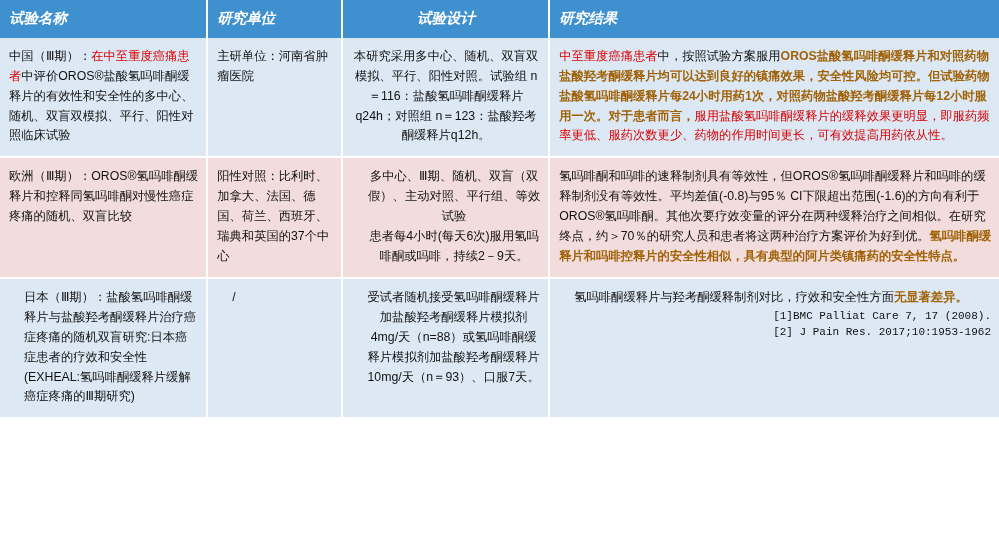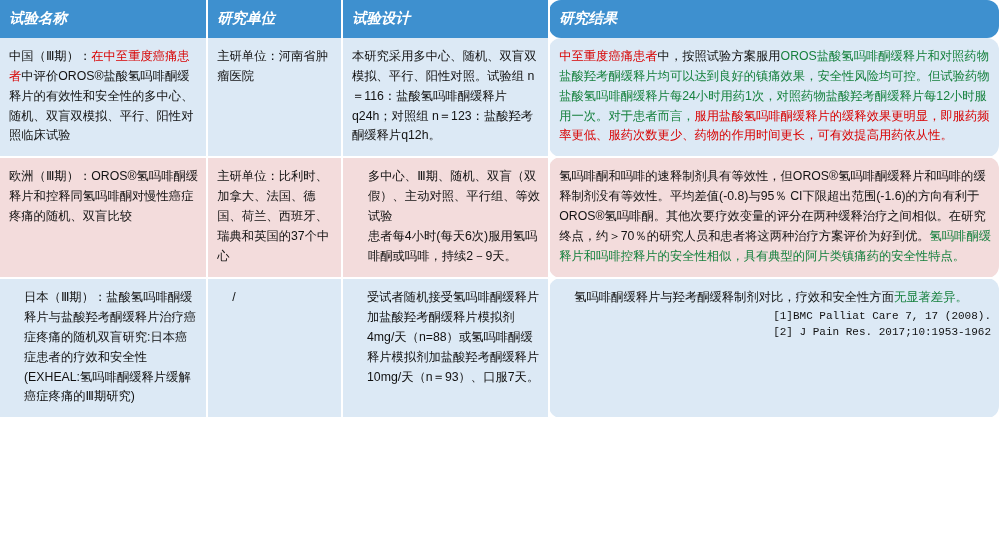--- a/index.html
+++ b/index.html
@@ -32,37 +32,37 @@
     padding: 8px 8px 9px 9px;
     border-right: 2px solid #ffffff;
     height: 26px;
     line-height: 1.3;
     font-style: italic;
   }
   thead th:last-child { border-right: none; }
 
   .col1 { width: 200px; }
   .col2 { width: 130px; }
-  .col3 { width: 200px; }
-  .col4 { width: 434px; border-radius: 12px; }
+  .col3 { width: 200px; text-align: center; }
+  .col4 { width: 434px; }
 
   tbody td {
     font-size: 12.3px;
     line-height: 1.62;
     color: #111111;
     border-right: 2px solid #ffffff;
     border-bottom: 2px solid #ffffff;
   }
   tbody td:last-child { border-right: none; }
 
   .row-a td { background: #DCE9F5; }
   .row-b td { background: #F3DCDC; }
   .row-c td { background: #DCE9F5; padding-left: 24px; }
 
-  .red { color: #15803d; }
+  .red { color: #a16207; font-weight: bold; }
   .redbold { color: #D80000; }
 
   .refs {
     font-size: 11px;
     line-height: 1.5;
     text-align: right;
     color: #111111;
     font-family: Liberation Mono, monospace;
   }
   .refs div { white-space: nowrap; }
@@ -87,21 +87,21 @@
       </td>
       <td class="col2">主研单位：河南省肿瘤医院</td>
       <td class="col3">本研究采用多中心、随机、双盲双模拟、平行、阳性对照。试验组 n＝116：盐酸氢吗啡酮缓释片q24h；对照组 n＝123：盐酸羟考酮缓释片q12h。</td>
       <td class="col4">
         <span class="redbold">中至重度癌痛患者</span><span>中，按照试验方案服用</span><span class="red">OROS盐酸氢吗啡酮缓释片和对照药物盐酸羟考酮缓释片均可以达到良好的镇痛效果，安全性风险均可控。但试验药物盐酸氢吗啡酮缓释片每24小时用药1次，对照药物盐酸羟考酮缓释片每12小时服用一次。对于患者而言，</span><span class="redbold">服用盐酸氢吗啡酮缓释片的缓释效果更明显，即服药频率更低、服药次数更少、药物的作用时间更长，可有效提高用药依从性。</span>
       </td>
     </tr>
 
     <tr class="row-b">
       <td class="col1">欧洲（Ⅲ期）：OROS®氢吗啡酮缓释片和控释同氢吗啡酮对慢性癌症疼痛的随机、双盲比较</td>
-      <td class="col2">主研单位：比利时、加拿大、法国、德国、荷兰、西班牙、瑞典和英国的37个中心</td>
+      <td class="col2">阳性对照：比利时、加拿大、法国、德国、荷兰、西班牙、瑞典和英国的37个中心</td>
       <td class="col3" style="white-space: pre-line; padding-left: 25px;">多中心、Ⅲ期、随机、双盲（双假）、主动对照、平行组、等效试验
 患者每4小时(每天6次)服用氢吗啡酮或吗啡，持续2－9天。</td>
       <td class="col4">
         <span>氢吗啡酮和吗啡的速释制剂具有等效性，但OROS®氢吗啡酮缓释片和吗啡的缓释制剂没有等效性。平均差值(-0.8)与95％ CI下限超出范围(-1.6)的方向有利于OROS®氢吗啡酮。其他次要疗效变量的评分在两种缓释治疗之间相似。在研究终点，约＞70％的研究人员和患者将这两种治疗方案评价为好到优。</span><span class="red">氢吗啡酮缓释片和吗啡控释片的安全性相似，具有典型的阿片类镇痛药的安全性特点。</span>
       </td>
     </tr>
 
     <tr class="row-c">
       <td class="col1">日本（Ⅲ期）：盐酸氢吗啡酮缓释片与盐酸羟考酮缓释片治疗癌症疼痛的随机双盲研究:日本癌症患者的疗效和安全性(EXHEAL:氢吗啡酮缓释片缓解癌症疼痛的Ⅲ期研究)</td>
       <td class="col2">/</td>

